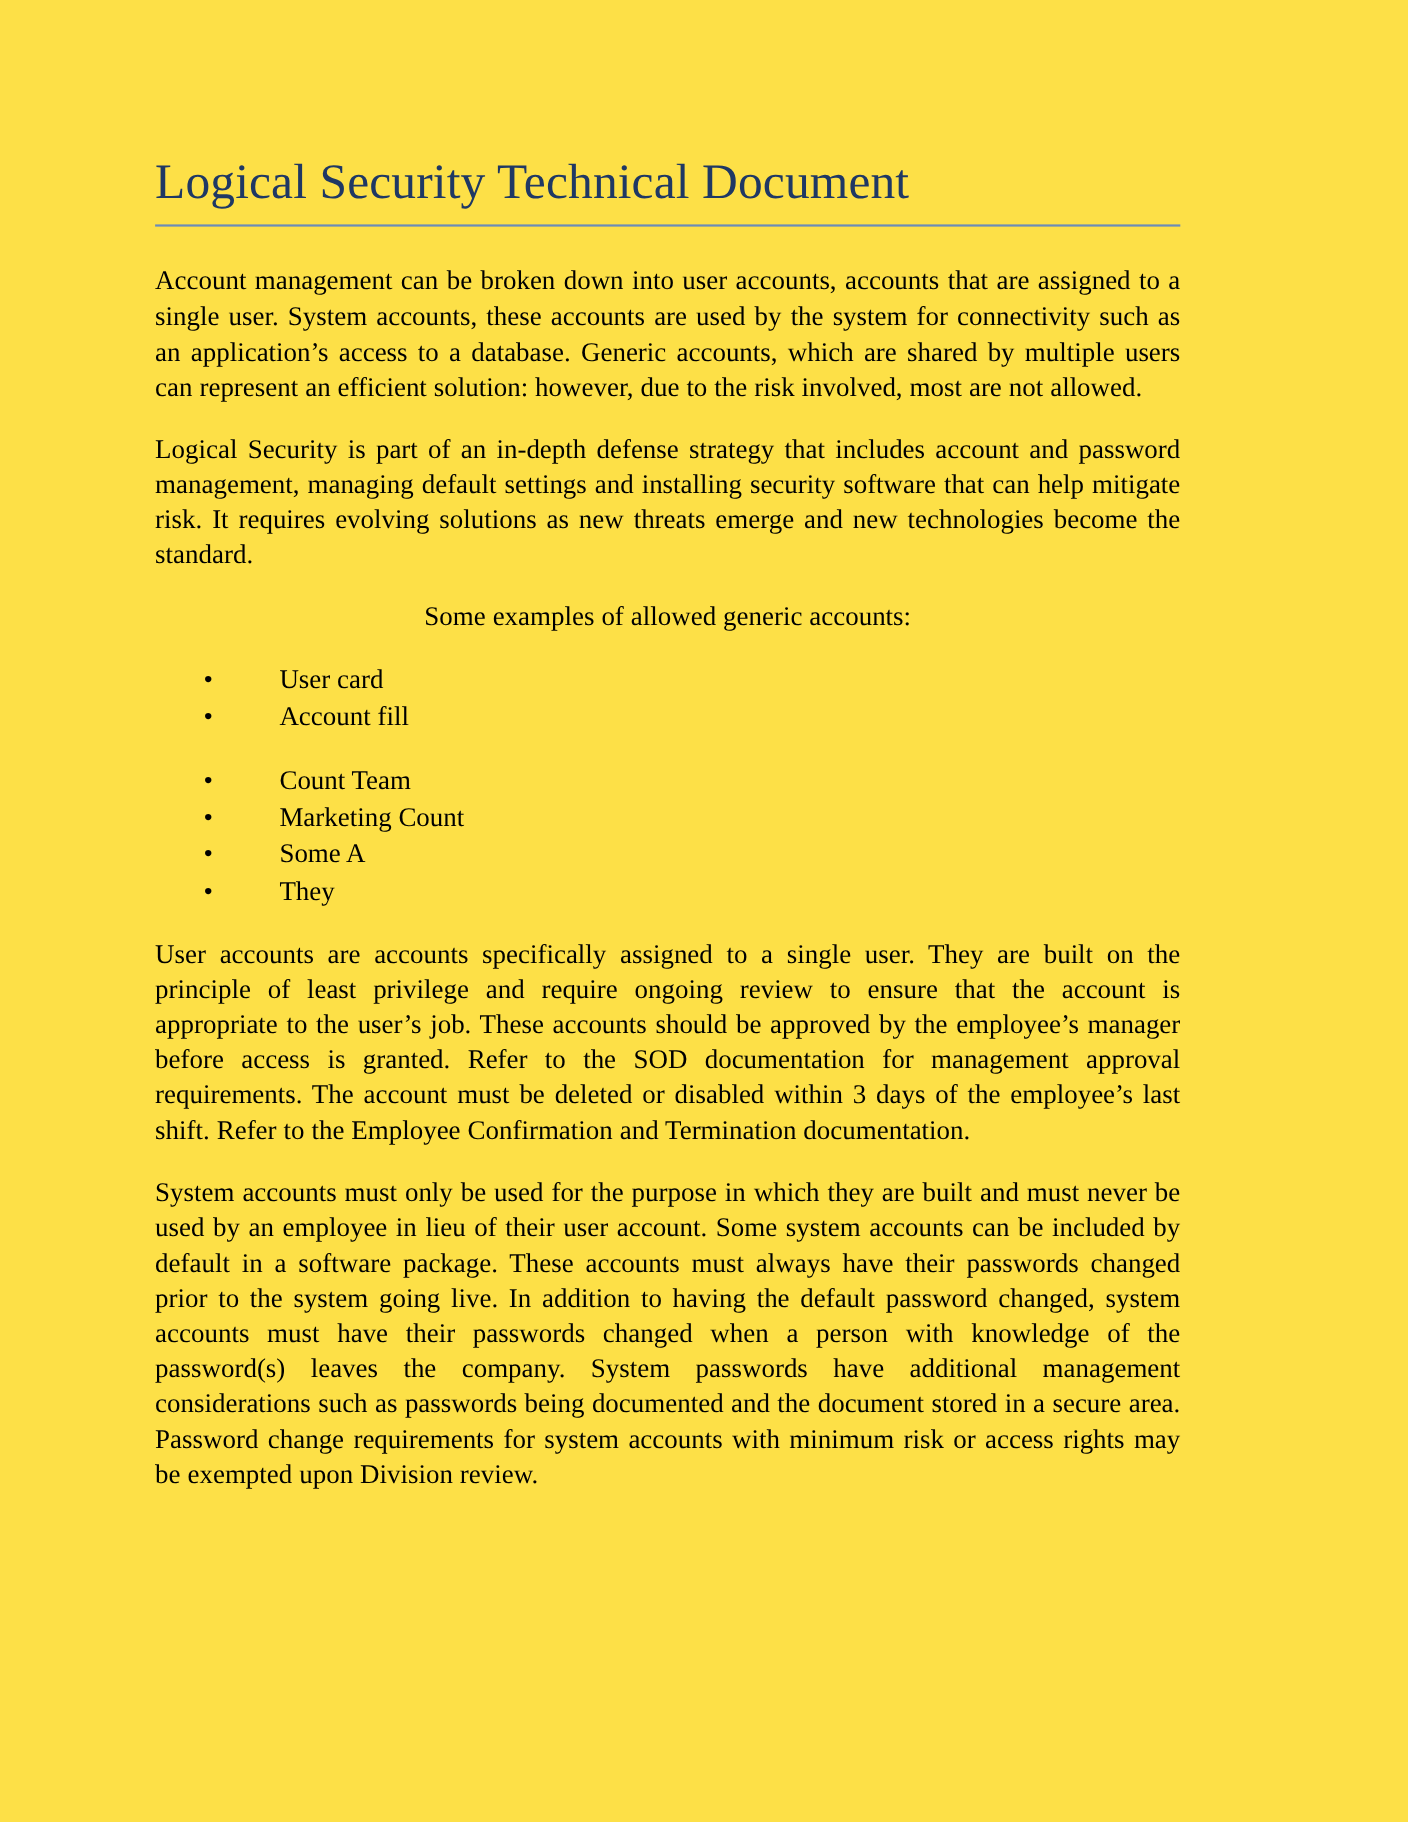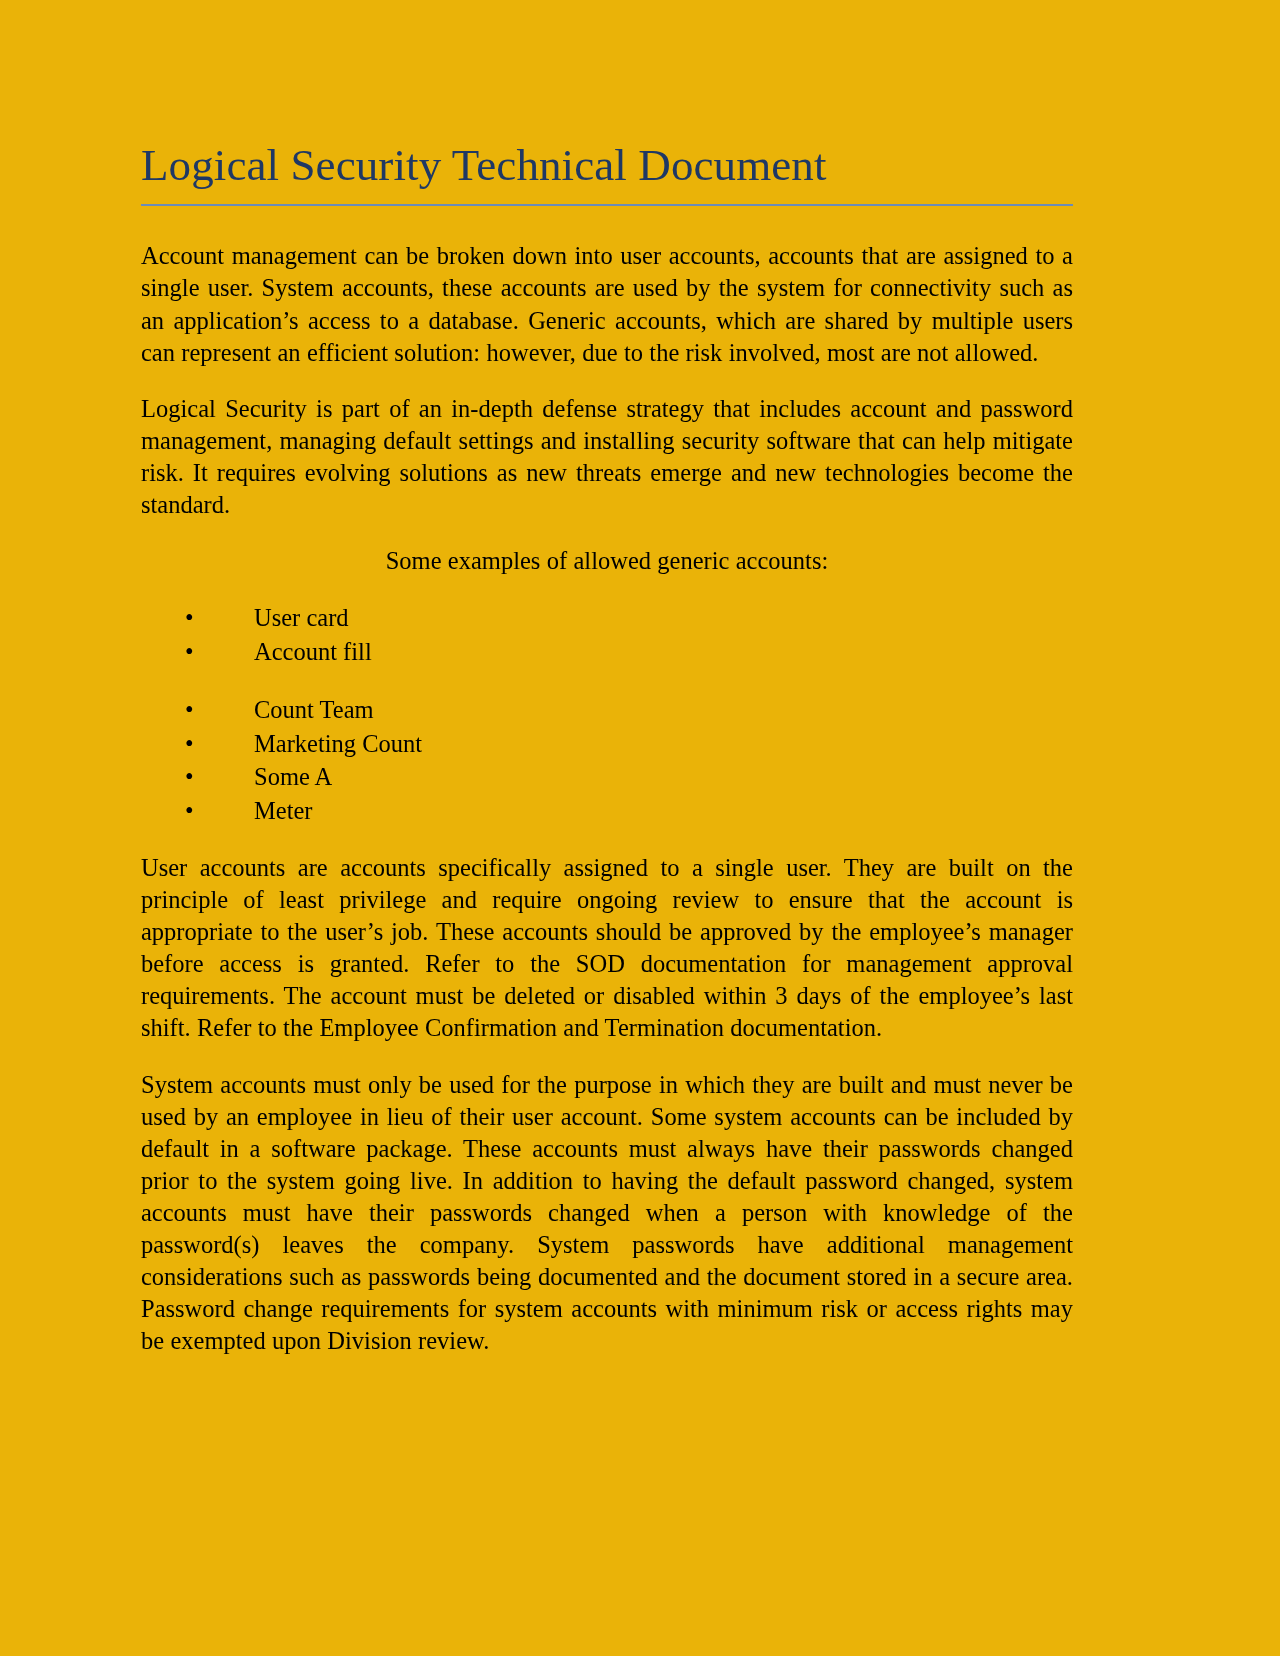--- a/index.html
+++ b/index.html
@@ -11,21 +11,21 @@
     width: 1280px;
     height: 1656px;
     font-family: "Liberation Serif", "DejaVu Serif", serif;
     color: #000000;
     overflow: hidden;
   }
   .page {
     position: relative;
     width: 1280px;
     height: 1656px;
-    background: #eab308;
+    background: #fde047;
     box-sizing: border-box;
     padding: 140px 208px 0 141px;
   }
   .doc-title {
     font-family: "Liberation Serif", "DejaVu Serif", serif;
     font-size: 45px;
     line-height: 1.12;
     font-weight: normal;
     color: #1F3864;
     letter-spacing: 0.1px;
@@ -108,21 +108,21 @@
     <li>
       <span class="bullet-dot">•</span>
       <span>Marketing Count</span>
     </li>
     <li>
       <span class="bullet-dot">•</span>
       <span>Some A</span>
     </li>
     <li>
       <span class="bullet-dot">•</span>
-      <span>Meter</span>
+      <span>They</span>
     </li>
   </ul>
 
   <p class="body-text">User accounts are accounts specifically assigned to a single user. They are built on the principle of least privilege and require ongoing review to ensure that the account is appropriate to the user’s job. These accounts should be approved by the employee’s manager before access is granted.  Refer to the SOD documentation for management approval requirements. The account must be deleted or disabled within 3 days of the employee’s last shift.  Refer to the Employee Confirmation and Termination documentation.</p>
 
   <p class="body-text">System accounts must only be used for the purpose in which they are built and must never be used by an employee in lieu of their user account. Some system accounts can be included by default in a software package.  These accounts must always have their passwords changed prior to the system going live. In addition to having the default password changed, system accounts must have their passwords changed when a person with knowledge of the password(s) leaves the company. System passwords have additional management considerations such as passwords being documented and the document stored in a secure area. Password change requirements for system accounts with minimum risk or access rights may be exempted upon Division review.</p>
 
 
 </div>
 

